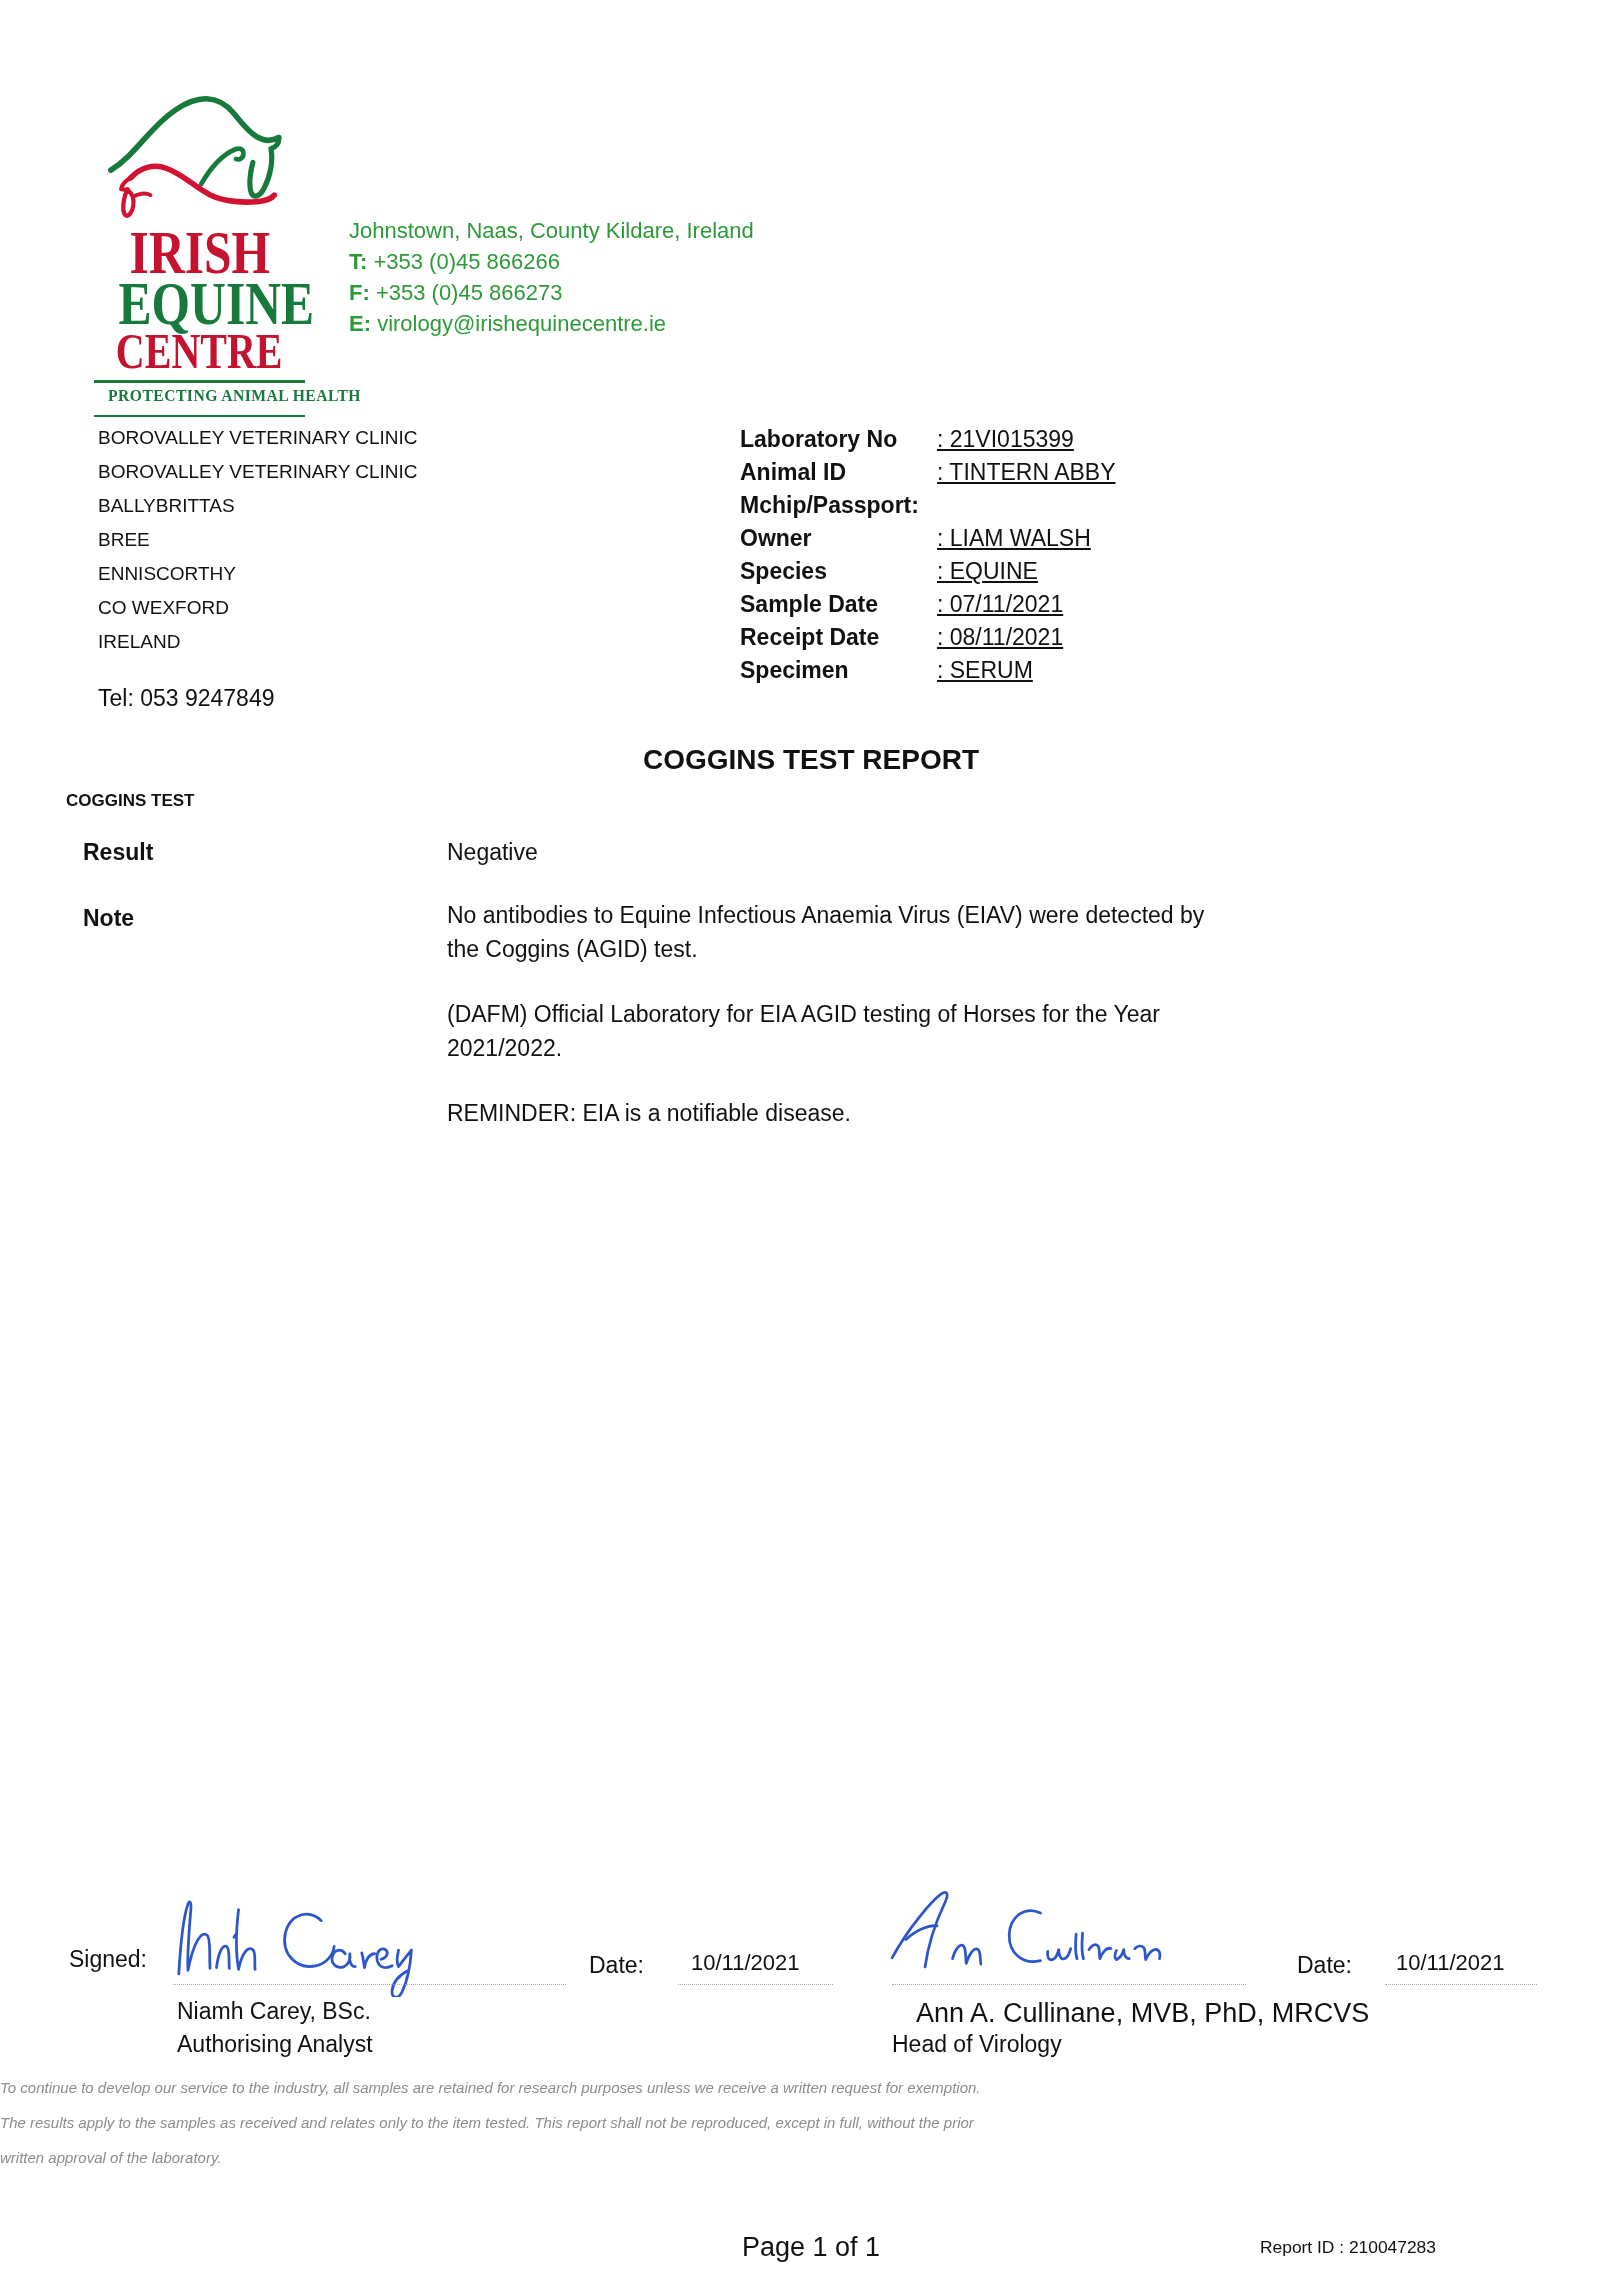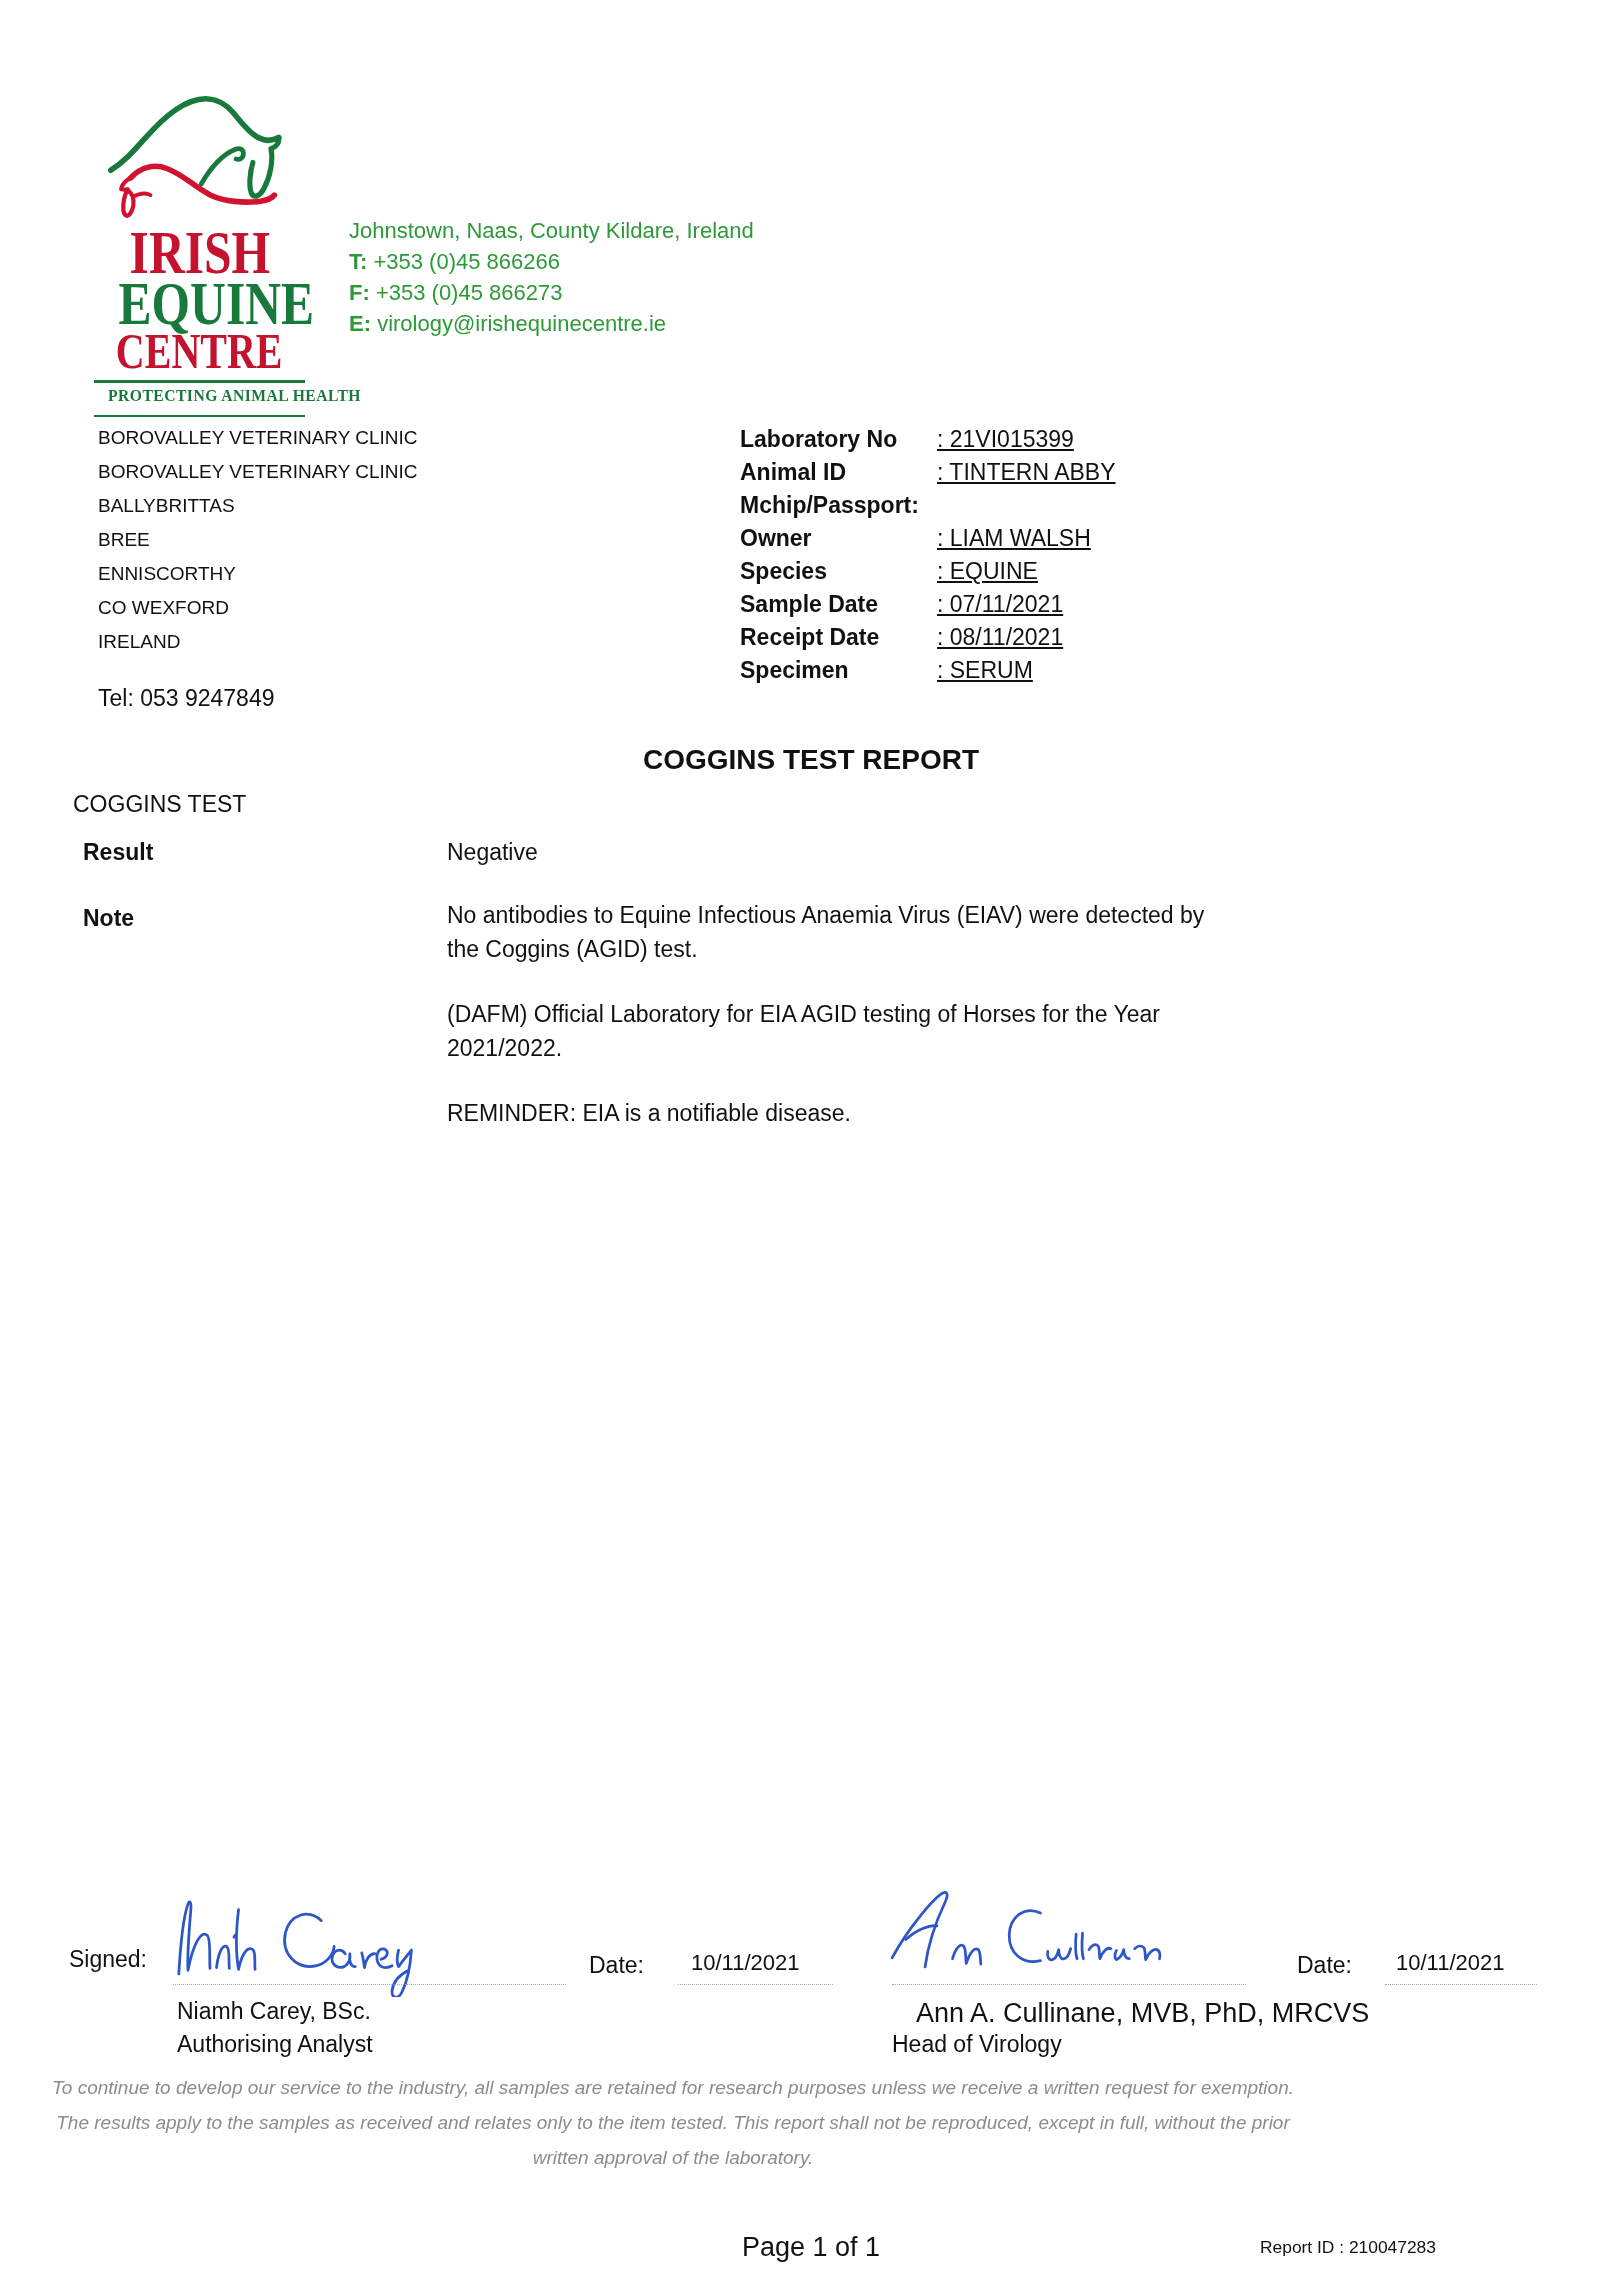--- a/index.html
+++ b/index.html
@@ -25,21 +25,21 @@
   
   .recipient-block{position:absolute;left:98px;top:421px;font-size:19px;line-height:34px;}
   .recipient-tel{position:absolute;left:98px;top:685px;font-size:23px;}
   .sample-block{position:absolute;left:740px;top:423px;font-size:23px;line-height:33px;}
   .sample-row{display:flex;}
   .sample-label{width:197px;font-weight:bold;flex:0 0 auto;}
   .sample-value{white-space:pre;text-decoration:underline;}
   
   .report-title{position:absolute;left:0;top:744px;width:1622px;text-align:center;
     font-size:28px;font-weight:bold;}
-  .section-heading{position:absolute;left:73px;top:791px;font-size:23px;font-weight:normal;}
+  .section-heading{position:absolute;left:66px;top:791px;font-size:17px;font-weight:bold;}
   .result-label{position:absolute;left:83px;top:839px;font-size:23px;font-weight:bold;}
   .result-value{position:absolute;left:447px;top:839px;font-size:23px;}
   .note-label{position:absolute;left:83px;top:905px;font-size:23px;font-weight:bold;}
   .note-text{position:absolute;left:447px;top:898px;width:900px;font-size:23px;line-height:34px;}
   .note-para{margin:0 0 31px 0;}
   
   .signed-label{position:absolute;left:69px;top:1946px;font-size:23px;}
   .sig-svg-left{position:absolute;left:165px;top:1882px;width:331px;height:115px;}
   .sig-svg-right{position:absolute;left:879px;top:1880px;width:321px;height:103px;}
   .dotted{position:absolute;height:0;border-bottom:1.8px dotted #a9a9a9;}
@@ -49,22 +49,22 @@
   .dot-right-date{left:1385px;top:1984px;width:152px;}
   .date-label-left{position:absolute;left:589px;top:1952px;font-size:23px;}
   .date-value-left{position:absolute;left:691px;top:1950px;font-size:22px;}
   .date-label-right{position:absolute;left:1297px;top:1952px;font-size:23px;}
   .date-value-right{position:absolute;left:1396px;top:1950px;font-size:22px;}
   .sig-name-left{position:absolute;left:177px;top:1998px;font-size:23px;}
   .sig-title-left{position:absolute;left:177px;top:2031px;font-size:23px;}
   .sig-name-right{position:absolute;left:916px;top:1998px;font-size:27px;}
   .sig-title-right{position:absolute;left:892px;top:2031px;font-size:23px;}
   
-  .disclaimer{position:absolute;left:0;top:2070px;width:1346px;text-align:center;
-    font-size:19px;line-height:35px;font-style:italic;color:#8c8c8c;}
+  .disclaimer{position:absolute;left:0;top:2070px;width:1346px;text-align:left;
+    font-size:15px;line-height:35px;font-style:italic;color:#8c8c8c;}
   .page-num{position:absolute;left:0;top:2232px;width:1622px;text-align:center;font-size:27px;}
   .report-id{position:absolute;left:1260px;top:2237px;font-size:17.4px;}
 </style>
 </head>
 <body>
 
 <div class="page">
 
   <div class="logo-block">
     <svg class="horse-svg" viewBox="0 0 440 330" fill="none" stroke-linecap="round" stroke-linejoin="round">

